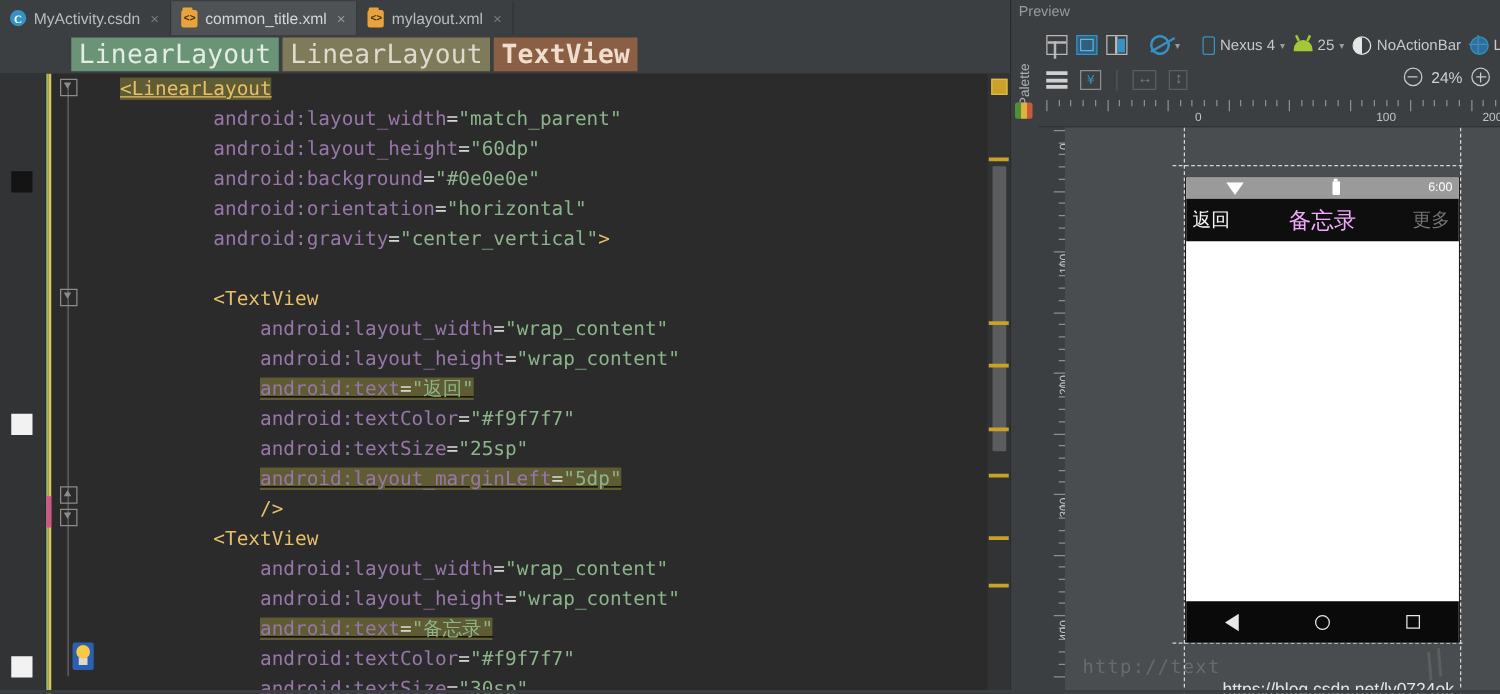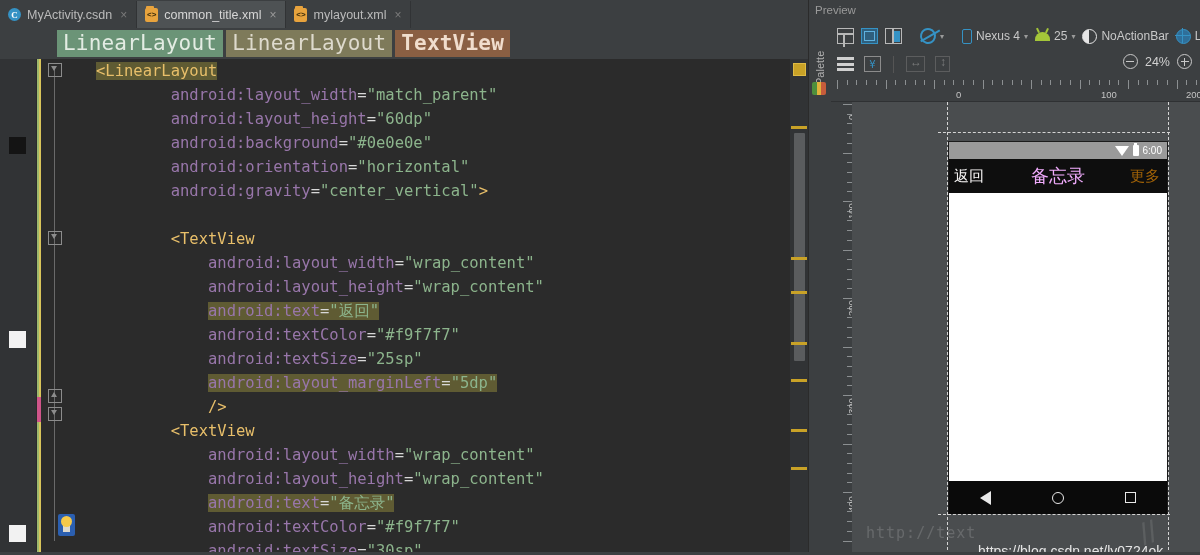--- a/index.html
+++ b/index.html
@@ -108,20 +108,21 @@
     font-size: 15.5px; line-height: 24px; white-space: pre;
   }
   .ln { height: 24px; position: relative; }
   .tag   { color: #e8bf6a; }
   .attr  { color: #9876aa; }
   .eq    { color: #d8d8d8; }
   .str   { color: #8cb48c; }
   .brk   { color: #e8bf6a; }
   .hl {
     background: #5f5b33;
+    text-decoration: underline;
   }
 
   
   .ed-scroll { position: absolute; right: 0; top: 0; width: 18px; height: 496px; background: #313335; }
   .ed-scroll .thumb { position: absolute; left: 4px; width: 11px; background: #5a5c5e; border-radius: 1px; }
   .mark { position: absolute; left: 1px; width: 16px; height: 3px; background: #c9a227; }
   .mark-box {
     position: absolute; left: 3px; top: 4px; width: 13px; height: 13px;
     background: #c9a227; border: 1px solid #e0bb44;
   }
@@ -241,37 +242,37 @@
   .canvas-inner { position: absolute; left: 0; top: 0; width: 348px; height: 453px; }
   .dash-h { position: absolute; height: 0; border-top: 1px dashed #d4d4d4; }
   .dash-v { position: absolute; width: 0; border-left: 1px dashed #d4d4d4; }
 
   .device {
     position: absolute; left: 96px; top: 39px; width: 220px; height: 373px;
     background: #ffffff; border: 1px solid #1c1c1c;
   }
   .dev-status {
     height: 17px; background: #9a9a9a; display: flex; align-items: center;
-    justify-content: flex-end; gap: 4px; padding-right: 5px; padding-left: 32px;
+    justify-content: space-between; gap: 4px; padding-right: 5px; padding-left: 32px;
   }
   .ic-wifi {
     width: 0; height: 0; border-left: 7px solid transparent; border-right: 7px solid transparent;
     border-top: 10px solid #ffffff;
   }
   .ic-batt { width: 6px; height: 11px; background: #ffffff; border-radius: 1px; position: relative; }
   .ic-batt::before { content:""; position:absolute; left:1.5px; top:-2px; width:3px; height:2px; background:#fff; }
   .dev-time { font-size: 10px; color: #ffffff; font-family: "Liberation Sans", sans-serif; }
 
   .dev-titlebar {
     height: 34px; background: #0e0e0e; display: flex; align-items: center;
     position: relative;
   }
   .tb-back { position: absolute; left: 5px; color: #f9f7f7; font-size: 15px; }
   .tb-mid  { position: absolute; left: 50%; transform: translateX(-50%); color: #f0abfc; font-size: 18px; }
-  .tb-more { position: absolute; right: 7px; color: #a16207; font-size: 15px; }
+  .tb-more { position: absolute; right: 7px; color: #737373; font-size: 15px; }
 
   .dev-content { background: #ffffff; height: 288px; }
 
   .dev-nav {
     height: 33px; background: #0a0a0a; display: flex; align-items: center;
     justify-content: space-around;
   }
   .nav-back {
     width: 0; height: 0; border-top: 7px solid transparent; border-bottom: 7px solid transparent;
     border-right: 11px solid #e8e8e8;

